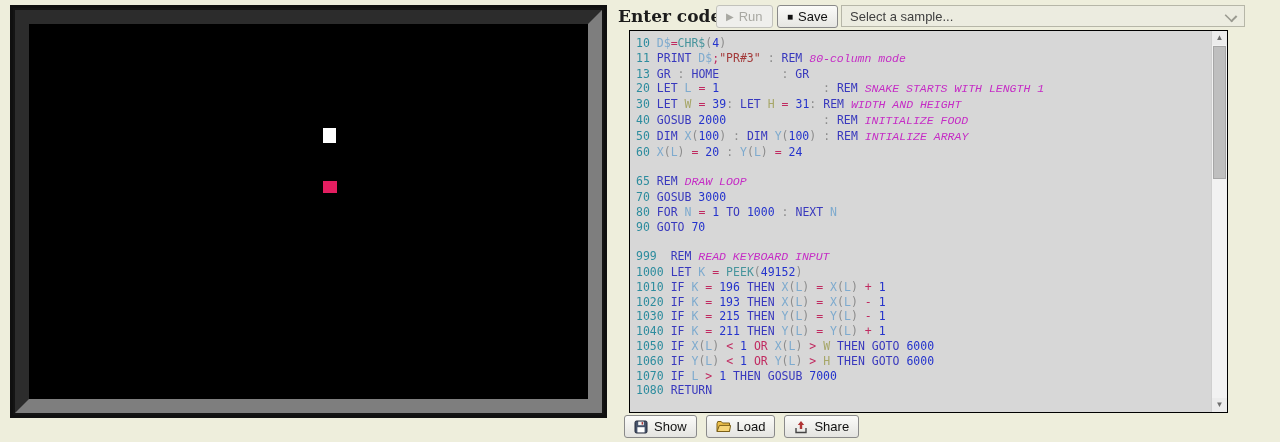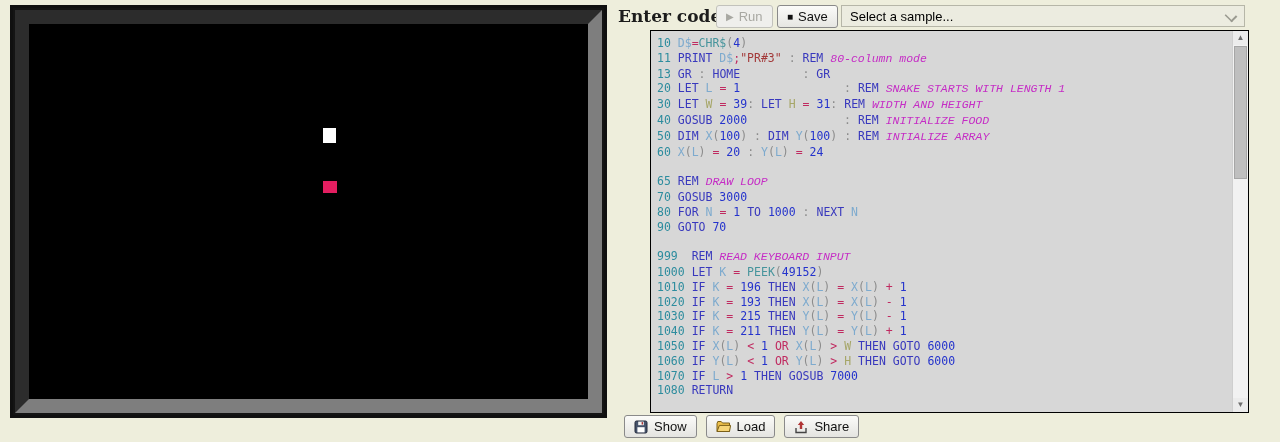--- a/index.html
+++ b/index.html
@@ -29,31 +29,31 @@
     font-size:13px;padding:2px 9px;border-radius:3px;
     background:linear-gradient(#fbfbf9,#e6e6e2);border:1px solid #8a8a8a;color:#111;
     display:flex;align-items:center;gap:5px;cursor:pointer;
   }
   .btn .glyph{font-size:10px;line-height:1;}
   .btn.disabled{background:#efefec;border-color:#c2c2bc;color:#a8a8a2;cursor:default;}
   #run-btn{left:716px;}
   #stop-btn{left:777px;}
   .sample-select{
     position:absolute;left:841px;top:5px;width:404px;height:22px;box-sizing:border-box;
-    background:#ecece0;border:1px solid #b6b6a8;color:#000000;font-size:13px;
+    background:#ecece0;border:1px solid #b6b6a8;color:#404040;font-size:13px;
     display:flex;align-items:center;padding:4px 8px;
   }
   .sample-select .chev{
     position:absolute;right:8px;top:5px;width:8px;height:8px;
     border-right:2px solid #9a9a90;border-bottom:2px solid #9a9a90;
     transform:rotate(45deg) scale(1,.8);
   }
   
   .editor{
-    position:absolute;left:650px;top:30px;width:599px;height:383px;box-sizing:border-box;
+    position:absolute;left:629px;top:30px;width:599px;height:383px;box-sizing:border-box;
     border:1px solid #000;background:#d7d7d7;overflow:hidden;
   }
   .code-lines{
     position:absolute;left:0;top:0;right:16px;bottom:0;overflow:hidden;
     padding:5px 0 0 6px;
     font-family:"DejaVu Sans Mono",monospace;font-size:11.5px;line-height:14.8px;
     white-space:pre;color:#333;
   }
   .tok-ln{color:#2d8c9e;}
   .tok-kw{color:#3838bd;text-align:right;}

